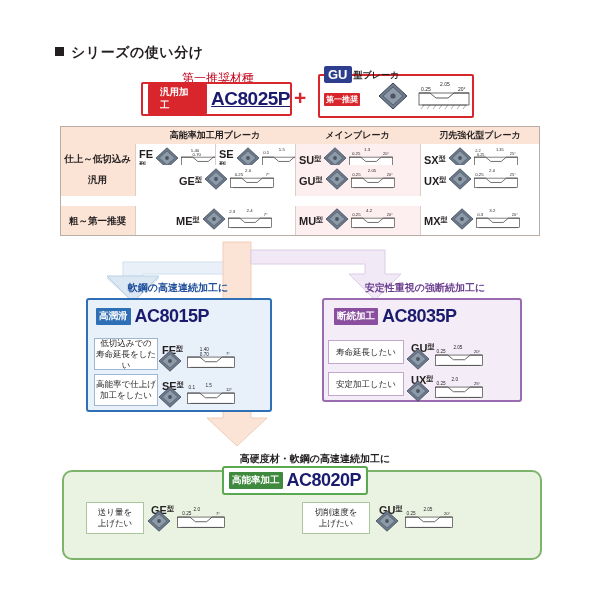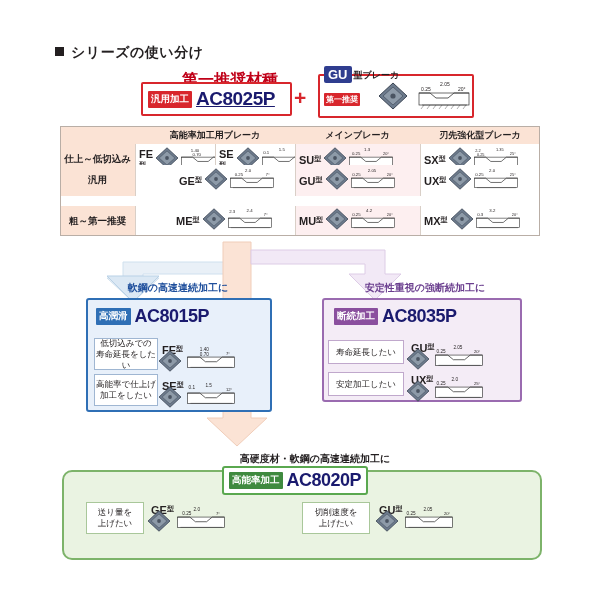--- a/index.html
+++ b/index.html
@@ -16,30 +16,30 @@
   
   .title{
     position:absolute;left:55px;top:44px;
     font-size:14px;font-weight:bold;letter-spacing:0.5px;
   }
   .title .sq{display:inline-block;width:9px;height:9px;background:#231f20;margin-right:7px;vertical-align:1px;}
 
   
   .rec-label{
     position:absolute;left:182px;top:70px;
-    font-size:16px;font-weight:bold;color:#c00018;
+    font-size:12px;font-weight:normal;color:#c00018;
   }
   .rec-box{
     position:absolute;left:141px;top:82px;width:147px;height:30px;
     border:2px solid #d8262c;background:#ffffff;border-radius:2px;
     display:flex;align-items:center;
   }
   .rec-tag{
     margin-left:5px;background:#d8262c;color:#fff;font-size:9.5px;font-weight:bold;
-    padding:2px 3px;border-radius:1px;
+    padding:2px 12px;border-radius:1px;
   }
   .rec-grade{
     margin-left:4px;font-size:19px;font-weight:bold;color:#1a1a6e;letter-spacing:-0.5px;text-decoration:underline;
   }
   .plus{
     position:absolute;left:294px;top:86px;font-size:21px;font-weight:bold;color:#d8262c;
   }
   .gu-box{
     position:absolute;left:318px;top:74px;width:152px;height:40px;
     border:2px solid #d8262c;background:#ffffff;border-radius:2px;

